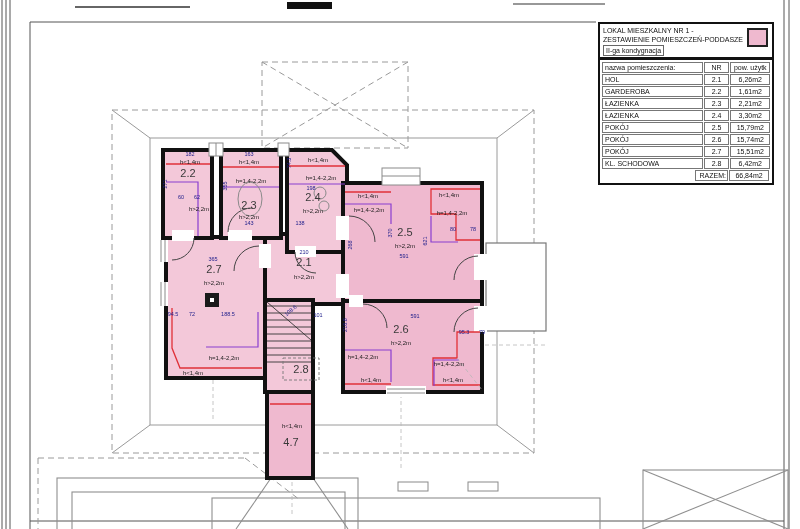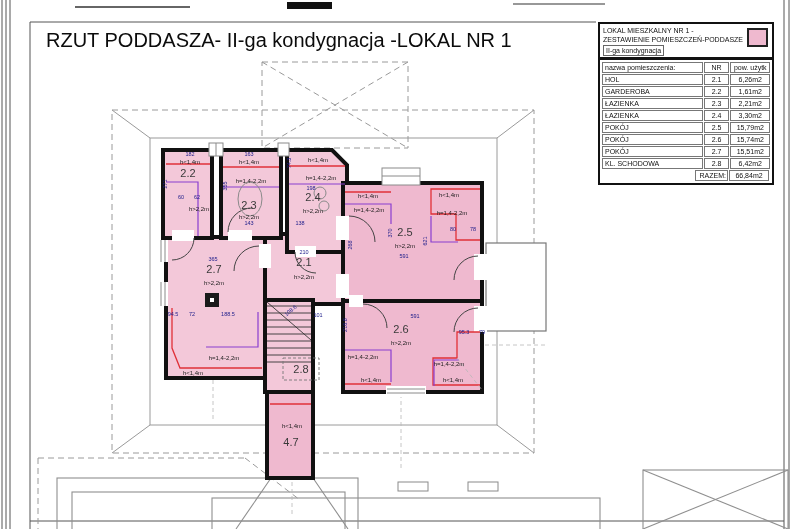--- a/index.html
+++ b/index.html
@@ -259,21 +259,20 @@
       <div class="plbl dim" style="left: 226px; top: 186px; transform: translate(-50%, -50%) rotate(-90deg);">355</div>
       <div class="plbl dim" style="left: 290px; top: 163px; transform: translate(-50%, -50%) rotate(-90deg);">74.3</div>
       <div class="plbl dim" style="left: 351px; top: 245px; transform: translate(-50%, -50%) rotate(-90deg);">268</div>
       <div class="plbl dim" style="left: 391px; top: 233px; transform: translate(-50%, -50%) rotate(-90deg);">370</div>
       <div class="plbl dim" style="left: 426px; top: 241px; transform: translate(-50%, -50%) rotate(-90deg);">621</div>
       <div class="plbl dim" style="left: 346px; top: 325px; transform: translate(-50%, -50%) rotate(-90deg);">216.8</div>
       <div class="plbl dim" style="left: 291px; top: 311px; transform: translate(-50%, -50%) rotate(-40deg);">108.6</div>
     </div>
 
   <div id="title">
-    <div>RZUT PODDASZA- II-ga kondygnacja -LOKAL NR 1</div>
   </div>
 
   <div id="legend">
     <div class="lhead">
       <div>LOKAL MIESZKALNY NR 1 -</div>
       <div>ZESTAWIENIE POMIESZCZEŃ-PODDASZE</div>
       <span class="l3">II-ga kondygnacja</span>
       <span class="swatch"></span>
     </div>
     <div class="lbody">

